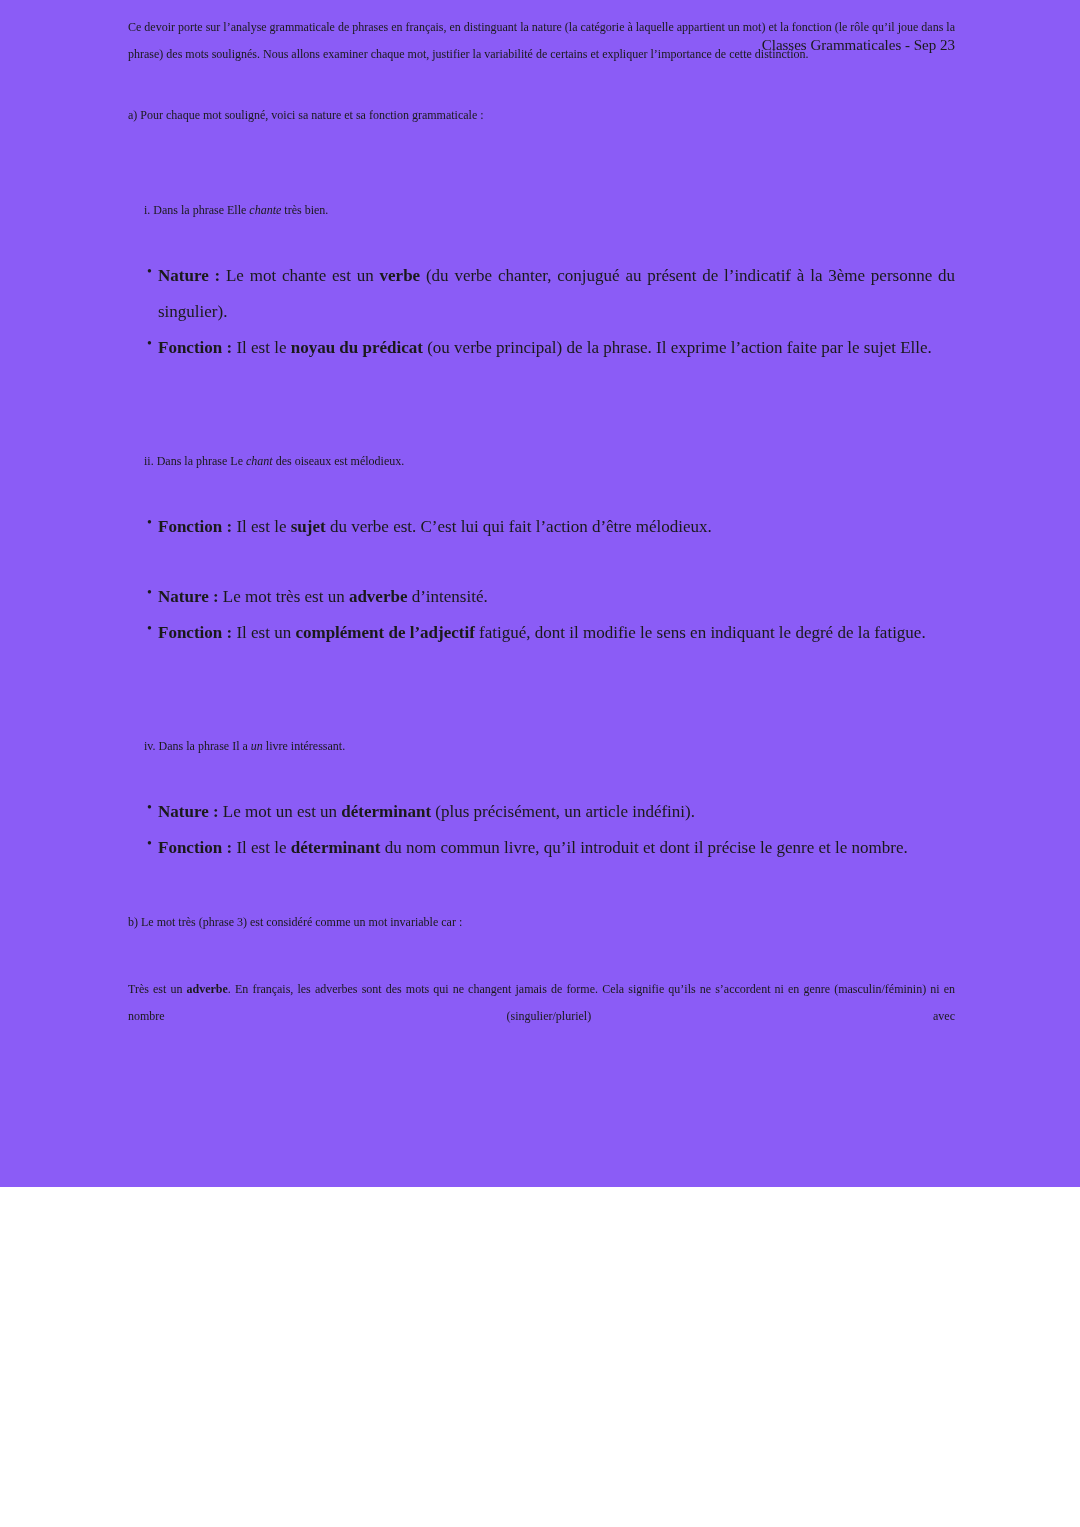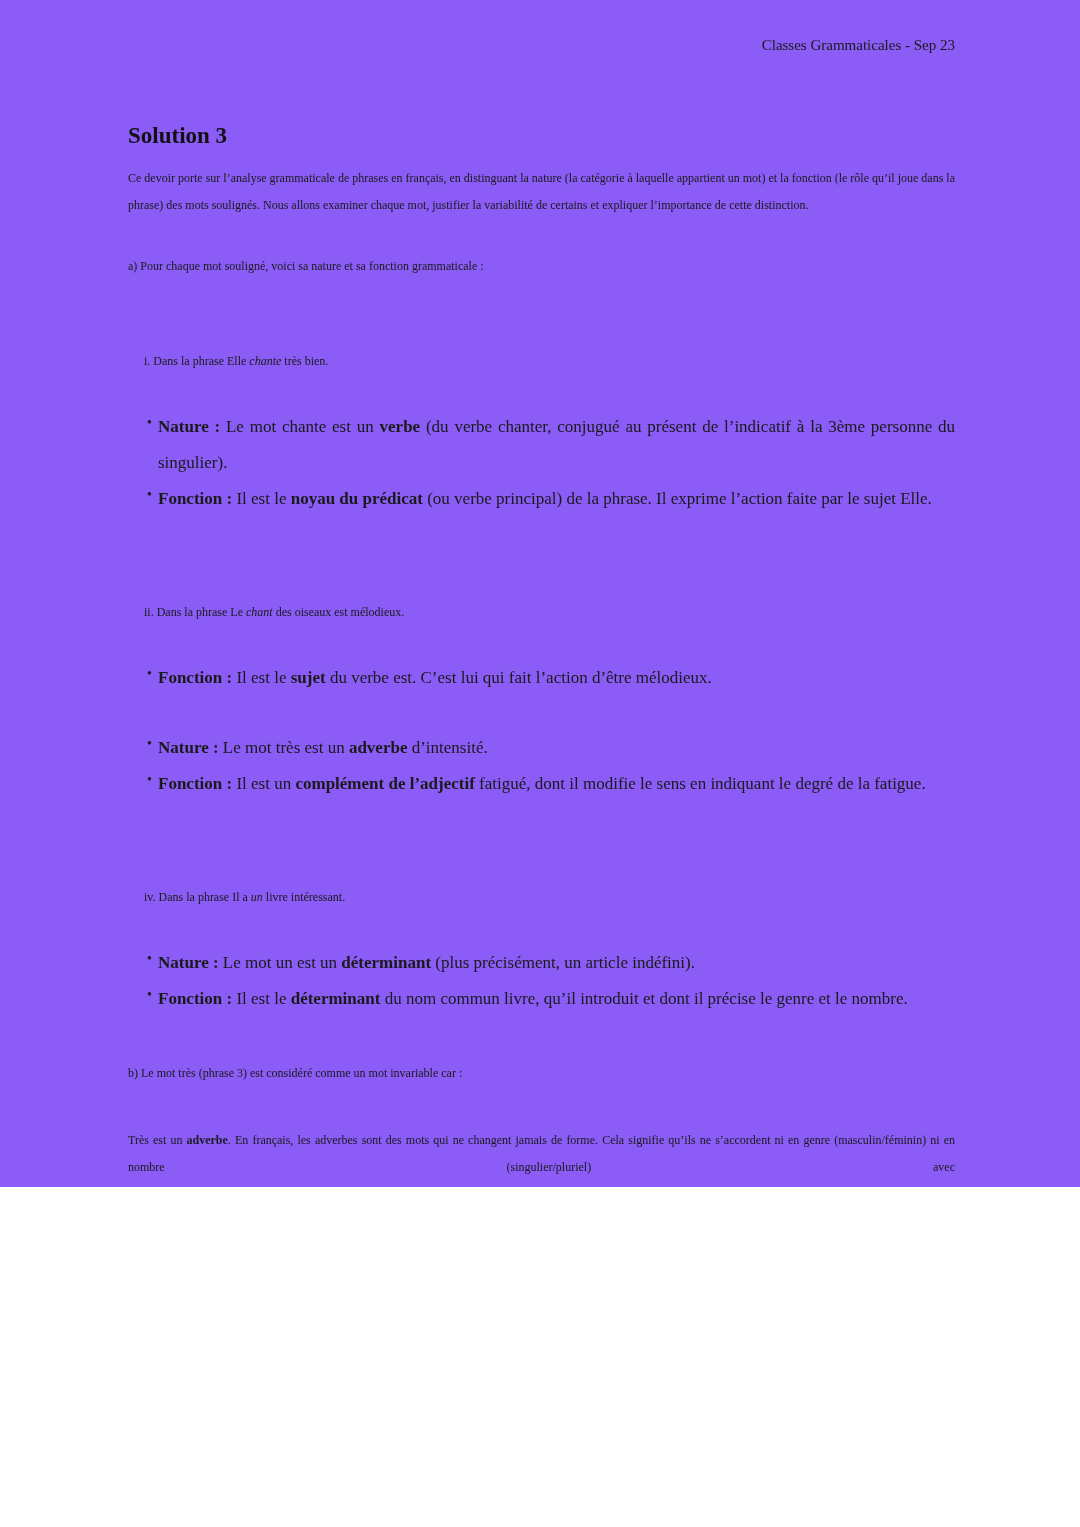--- a/index.html
+++ b/index.html
@@ -86,21 +86,20 @@
 <body>
 
 <div class="page">
 
   <div class="page-header">
     <span>Classes Grammaticales - Sep 23</span>
   </div>
 
   <div class="content">
 
-    <h1 class="doc-title">Solution 3</h1>
 
     <p class="p p-intro justify">Ce devoir porte sur l’analyse grammaticale de phrases en français, en distinguant la nature (la catégorie à laquelle appartient un mot) et la fonction (le rôle qu’il joue dans la phrase) des mots soulignés. Nous allons examiner chaque mot, justifier la variabilité de certains et expliquer l’importance de cette distinction.</p>
 
     <p class="p p-a">a) Pour chaque mot souligné, voici sa nature et sa fonction grammaticale :</p>
 
     <p class="p phrase phrase-first"><span>i. Dans la phrase Elle </span><span class="i">chante</span><span> très bien.</span></p>
     <ul class="bullets">
       <li><span class="b">Nature :</span><span> Le mot chante est un </span><span class="b">verbe</span><span> (du verbe chanter, conjugué au présent de l’indicatif à la 3ème personne du singulier).</span></li>
       <li><span class="b">Fonction :</span><span> Il est le </span><span class="b">noyau du prédicat</span><span> (ou verbe principal) de la phrase. Il exprime l’action faite par le sujet Elle.</span></li>
     </ul>

